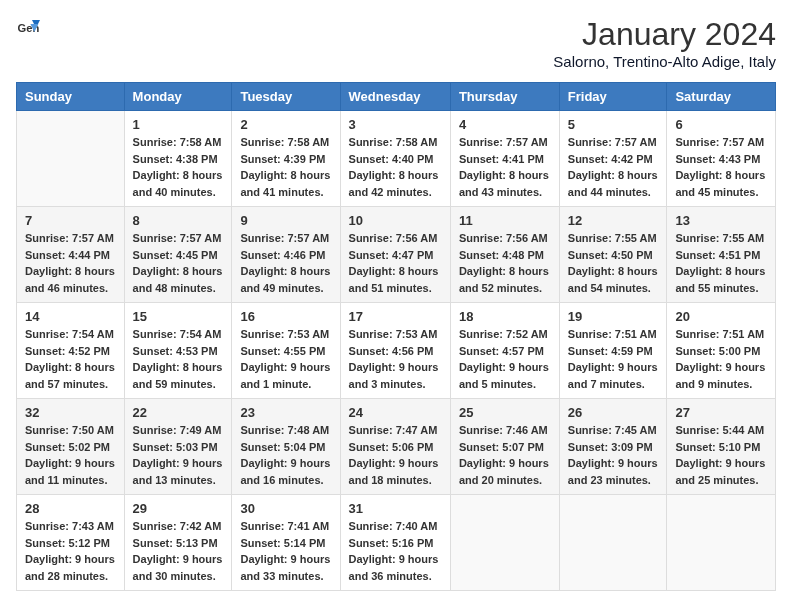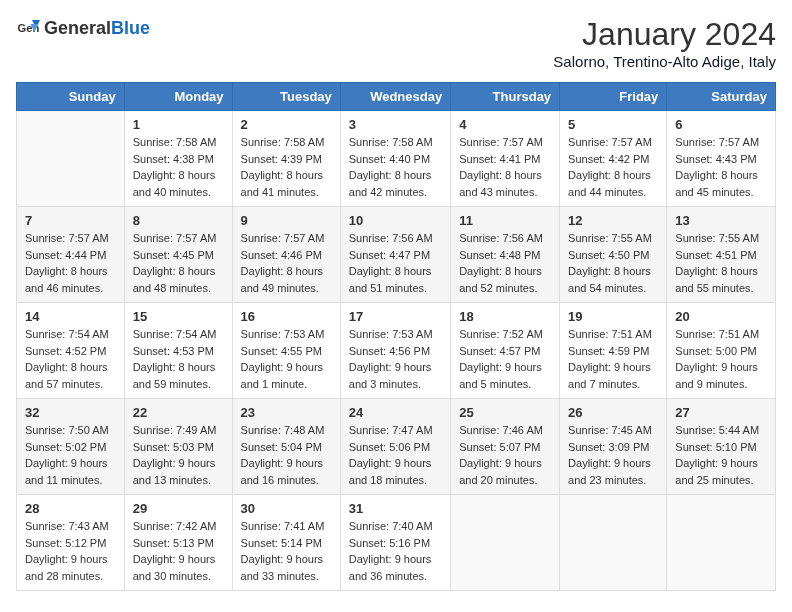--- a/index.html
+++ b/index.html
@@ -52,21 +52,21 @@
       width: 100%;
       border-collapse: collapse;
       border: 1px solid #ccc;
     }
     .calendar-table th {
       background-color: #3d7abf;
       color: #fff;
       font-size: 13px;
       font-weight: bold;
       padding: 6px 8px;
-      text-align: right;
+      text-align: left;
       border: 1px solid #2d6aaf;
     }
     .calendar-table td {
       vertical-align: top;
       padding: 6px 8px;
       font-size: 11px;
       color: #333;
       border: 1px solid #ddd;
       width: 113px;
       min-height: 80px;
@@ -79,38 +79,36 @@
     }
     .day-number {
       font-size: 13px;
       font-weight: bold;
       margin-bottom: 2px;
       display: block;
     }
     .day-info {
       line-height: 1.5;
       font-size: 11px;
+      font-weight: bold;
     }
     .empty-cell {
       background-color: #f9f9f9 !important;
     }
   </style>
 </head>
 <body>
 
 <div class="header-area">
   <div class="logo">
     <svg class="logo-icon" viewBox="0 0 30 30" xmlns="http://www.w3.org/2000/svg">
       <text x="2" y="20" font-size="14" font-weight="bold" fill="#333">Gen</text>
       <polygon points="20,5 30,5 25,15" fill="#1a6bbf"></polygon>
       <polygon points="18,10 28,10 23,20" fill="#5599dd"></polygon>
     </svg>
-    <div>
-      <span class="logo-text-general">General</span><span class="logo-text-blue">Blue</span>
-    </div>
   </div>
   <div class="title-area">
     <div class="month-title">January 2024</div>
     <div class="location-title">Salorno, Trentino-Alto Adige, Italy</div>
   </div>
 </div>
 
 <table class="calendar-table">
   <thead>
     <tr>

